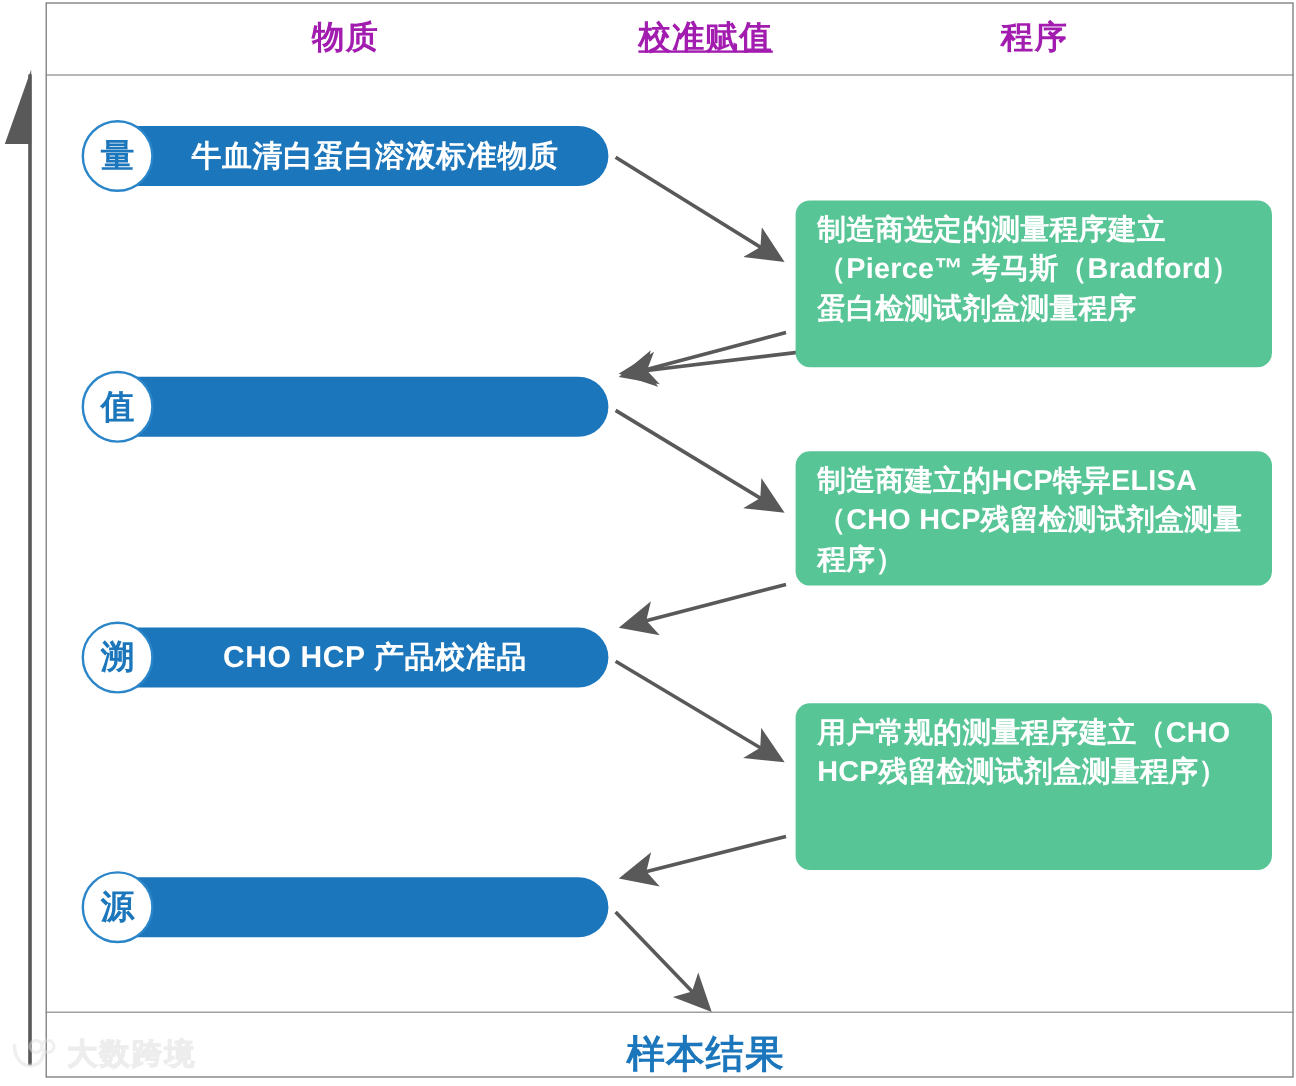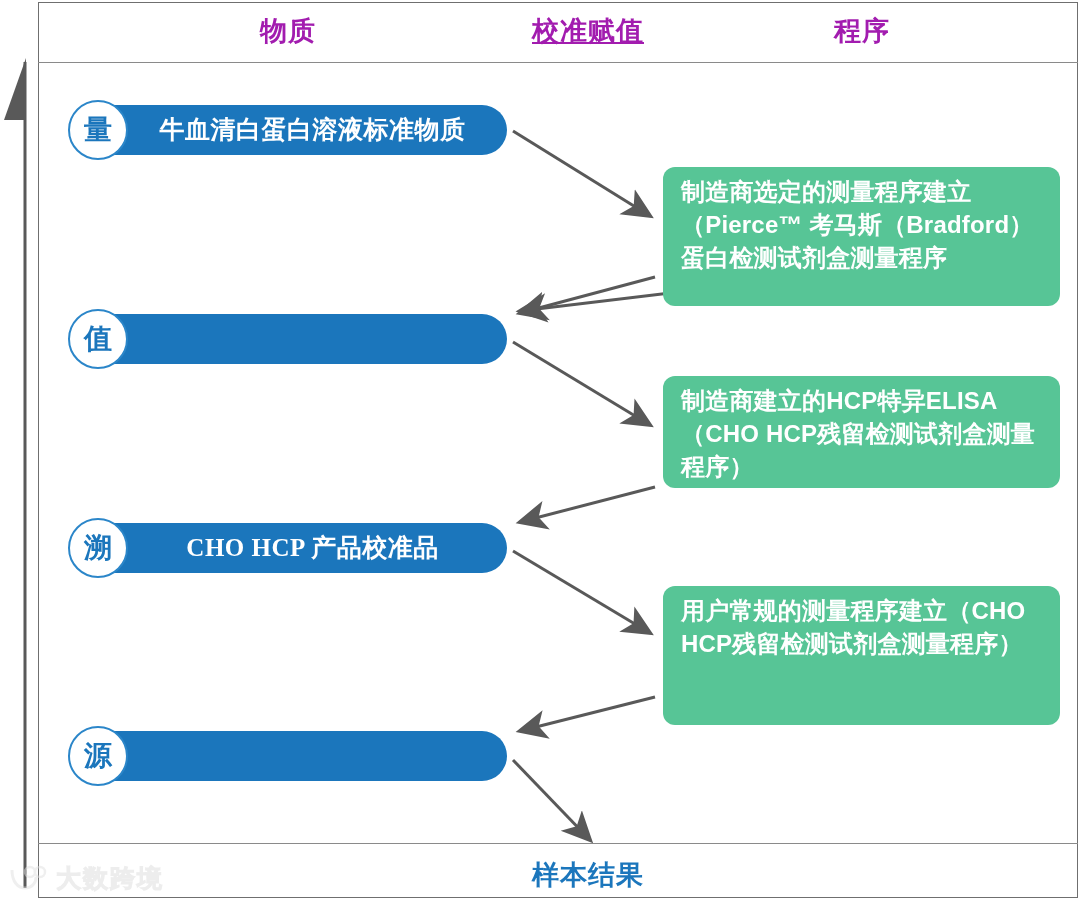--- a/index.html
+++ b/index.html
@@ -79,21 +79,20 @@
     right: 10px;
     top: 0;
     height: 50px;
     line-height: 50px;
     text-align: center;
     color: #ffffff;
     font-size: 25px;
     font-weight: 700;
     white-space: nowrap;
     letter-spacing: 0.5px;
-    font-family: Liberation Serif, serif;
   }
   .badge {
     position: absolute;
     left: -2px;
     top: -5px;
     width: 60px;
     height: 60px;
     border-radius: 50%;
     background: #ffffff;
     border: 2px solid #2b86c9;
@@ -130,21 +129,21 @@
     height: 905px;
     pointer-events: none;
   }
 
   
   .result-label {
     position: absolute;
     left: 588px;
     top: 857px;
     transform: translateX(-50%);
-    font-size: 27px;
+    font-size: 32px;
     font-weight: 700;
     color: #1b76bc;
     white-space: nowrap;
     letter-spacing: 1px;
   }
 
   
   .watermark {
     position: absolute;
     left: 8px;

